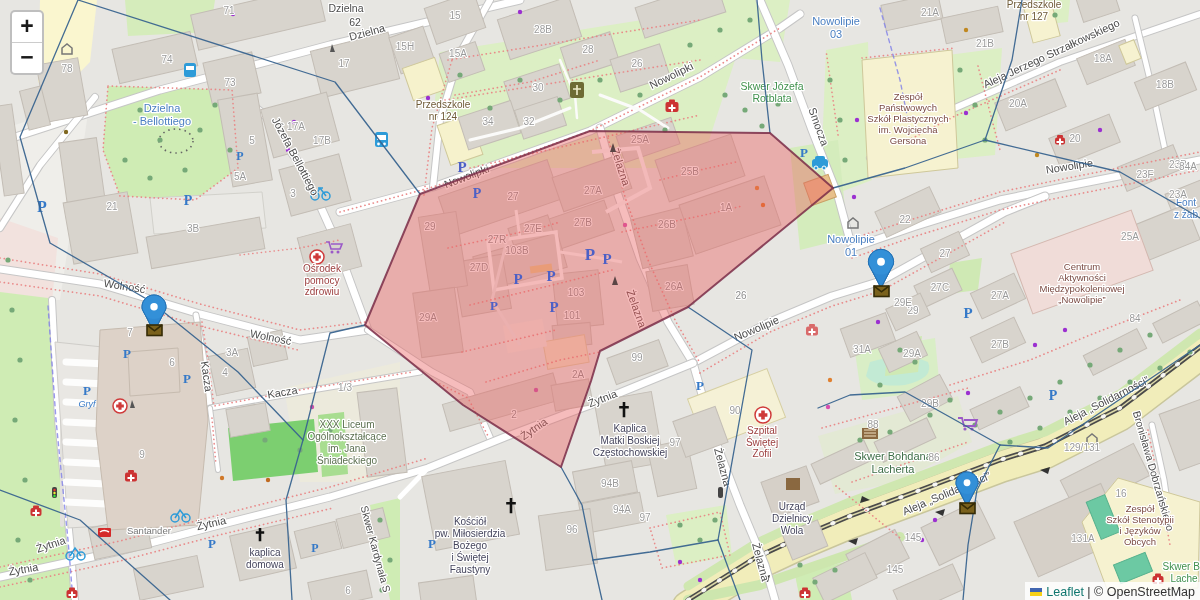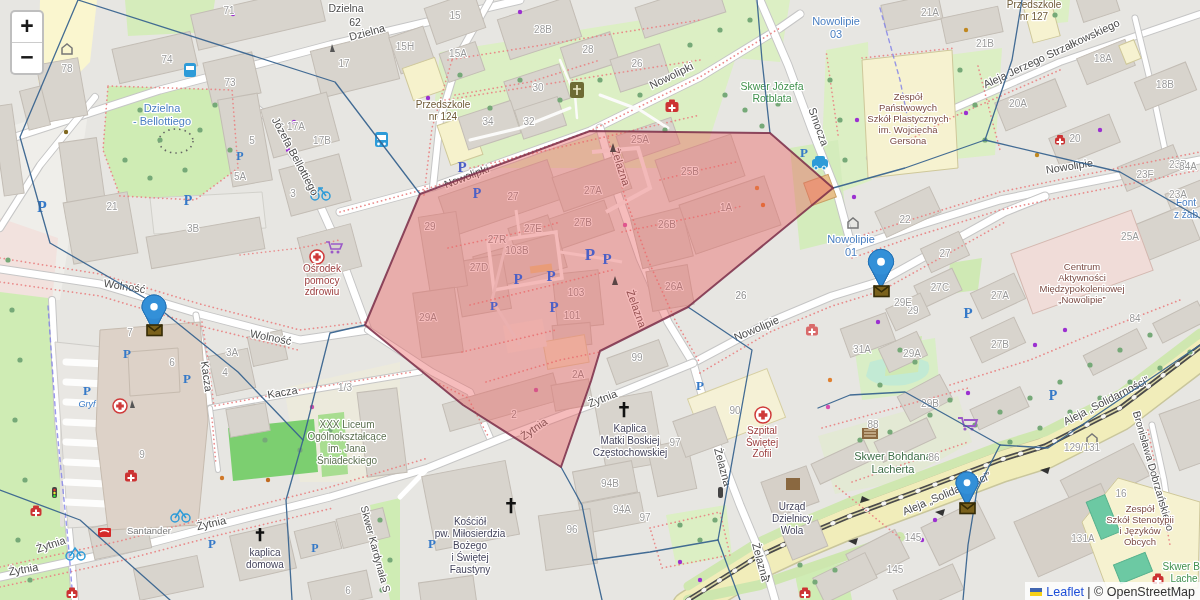--- a/index.html
+++ b/index.html
@@ -1,20 +1,20 @@
 <!DOCTYPE html>
 <html><head><meta charset="utf-8"><style>
 html,body{margin:0;padding:0;width:1200px;height:600px;overflow:hidden}
 body{font-family:"Liberation Sans",sans-serif;position:relative;background:#eeede9}
 #map{position:absolute;left:0;top:0}
 .zctl{position:absolute;left:10px;top:10px;width:30px;background:#fff;border:2px solid rgba(0,0,0,0.25);border-radius:5px;z-index:10}
 .zctl div{height:30px;line-height:28px;text-align:center;font-size:23px;font-weight:bold;color:#1a1a1a}
 .zctl div:first-child{border-bottom:1px solid #ccc}
 .attr{position:absolute;right:0;bottom:0;height:17px;background:rgba(255,255,255,0.82);font-size:12.5px;color:#333;padding:1px 5px 0 5px;z-index:10;display:flex;align-items:center;gap:4px}
-.attr a{color:#1d4ed8;text-decoration:none}
+.attr a{color:#0f766e;text-decoration:none}
 </style></head><body>
 <svg id="map" width="1200" height="600" xmlns="http://www.w3.org/2000/svg" font-family="Liberation Sans, sans-serif">
 <rect width="1200" height="600" fill="#eeede9"></rect>
 
 <path d="M0 0 L1200 0 L1200 600 L0 600 Z" fill="#e7e6e2" stroke="none" stroke-width="1"></path>
 <path d="M0 130 L90 100 L60 300 L0 300 Z" fill="#efeeea" stroke="none" stroke-width="1"></path>
 <path d="M40 0 L97 0 L90 62 L58 95 L38 82 Z" fill="#faf6cf" stroke="none" stroke-width="1"></path>
 <path d="M0 218 L58 238 L52 302 L0 295 Z" fill="#f2e2de" stroke="none" stroke-width="1"></path>
 <path d="M0 355 L48 360 L50 420 L0 420 Z" fill="#eae8e2" stroke="none" stroke-width="1"></path>
 <path d="M108 86 L232 90 L238 168 L195 200 L120 196 L103 150 Z" fill="#cfecb4" stroke="none" stroke-width="1"></path>

